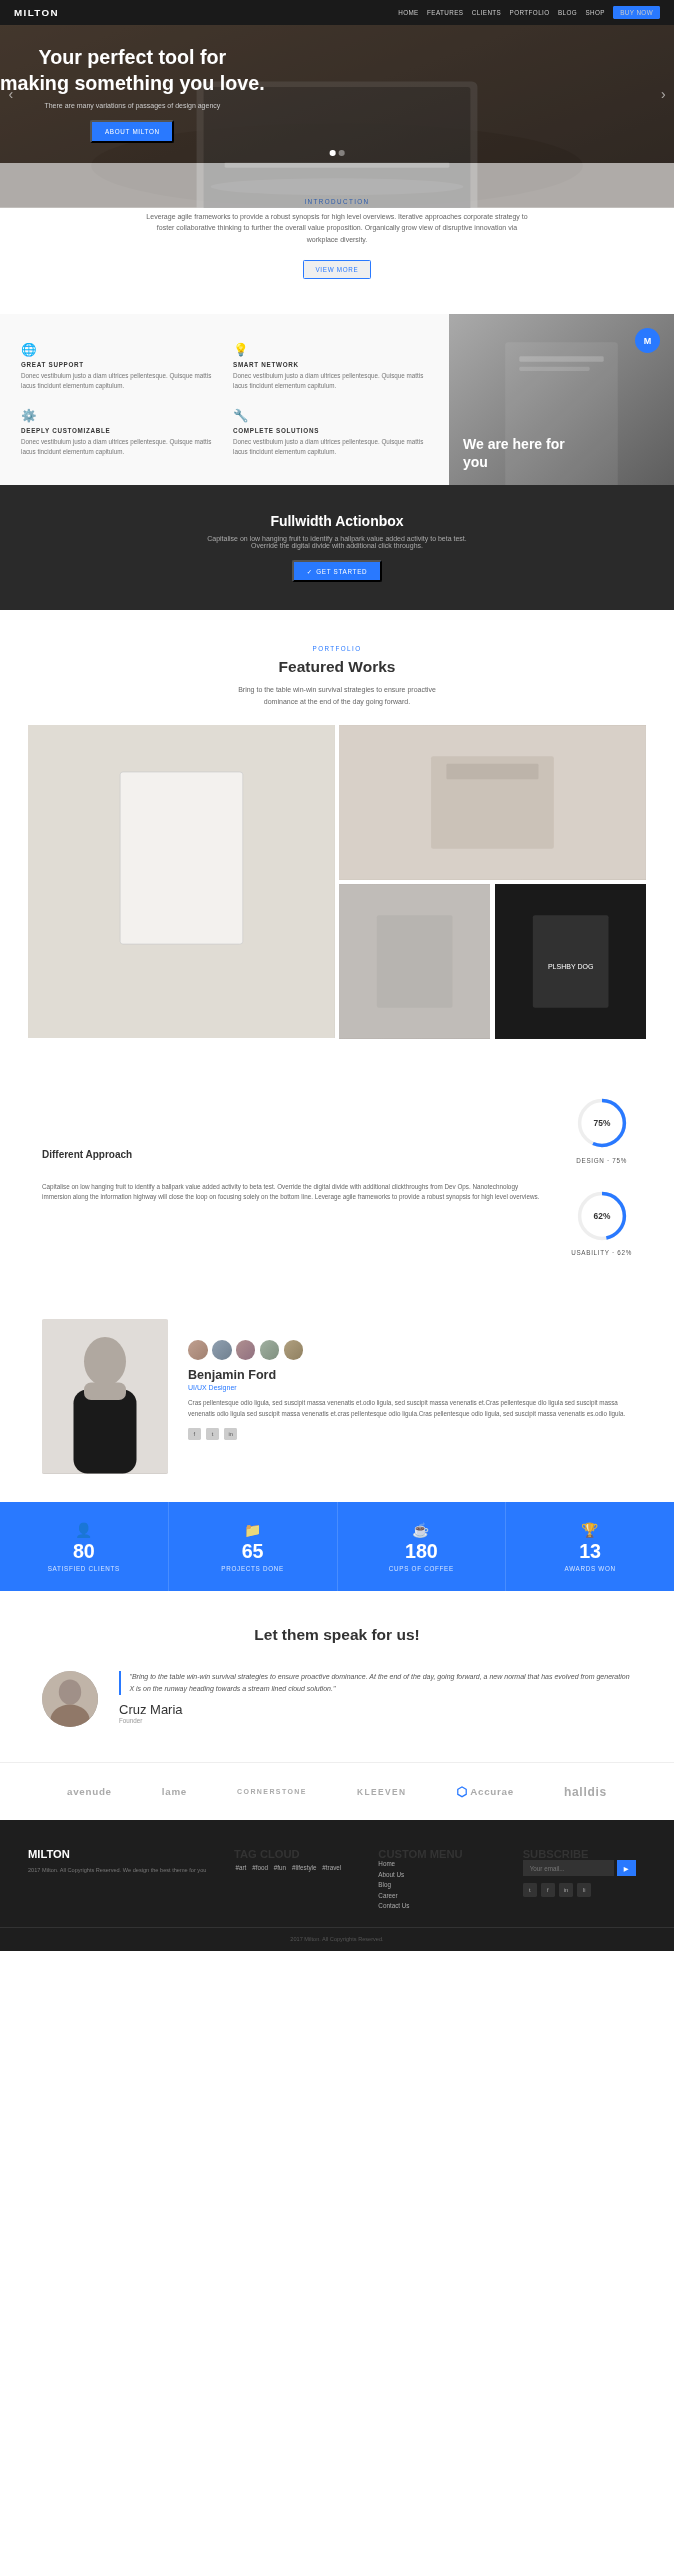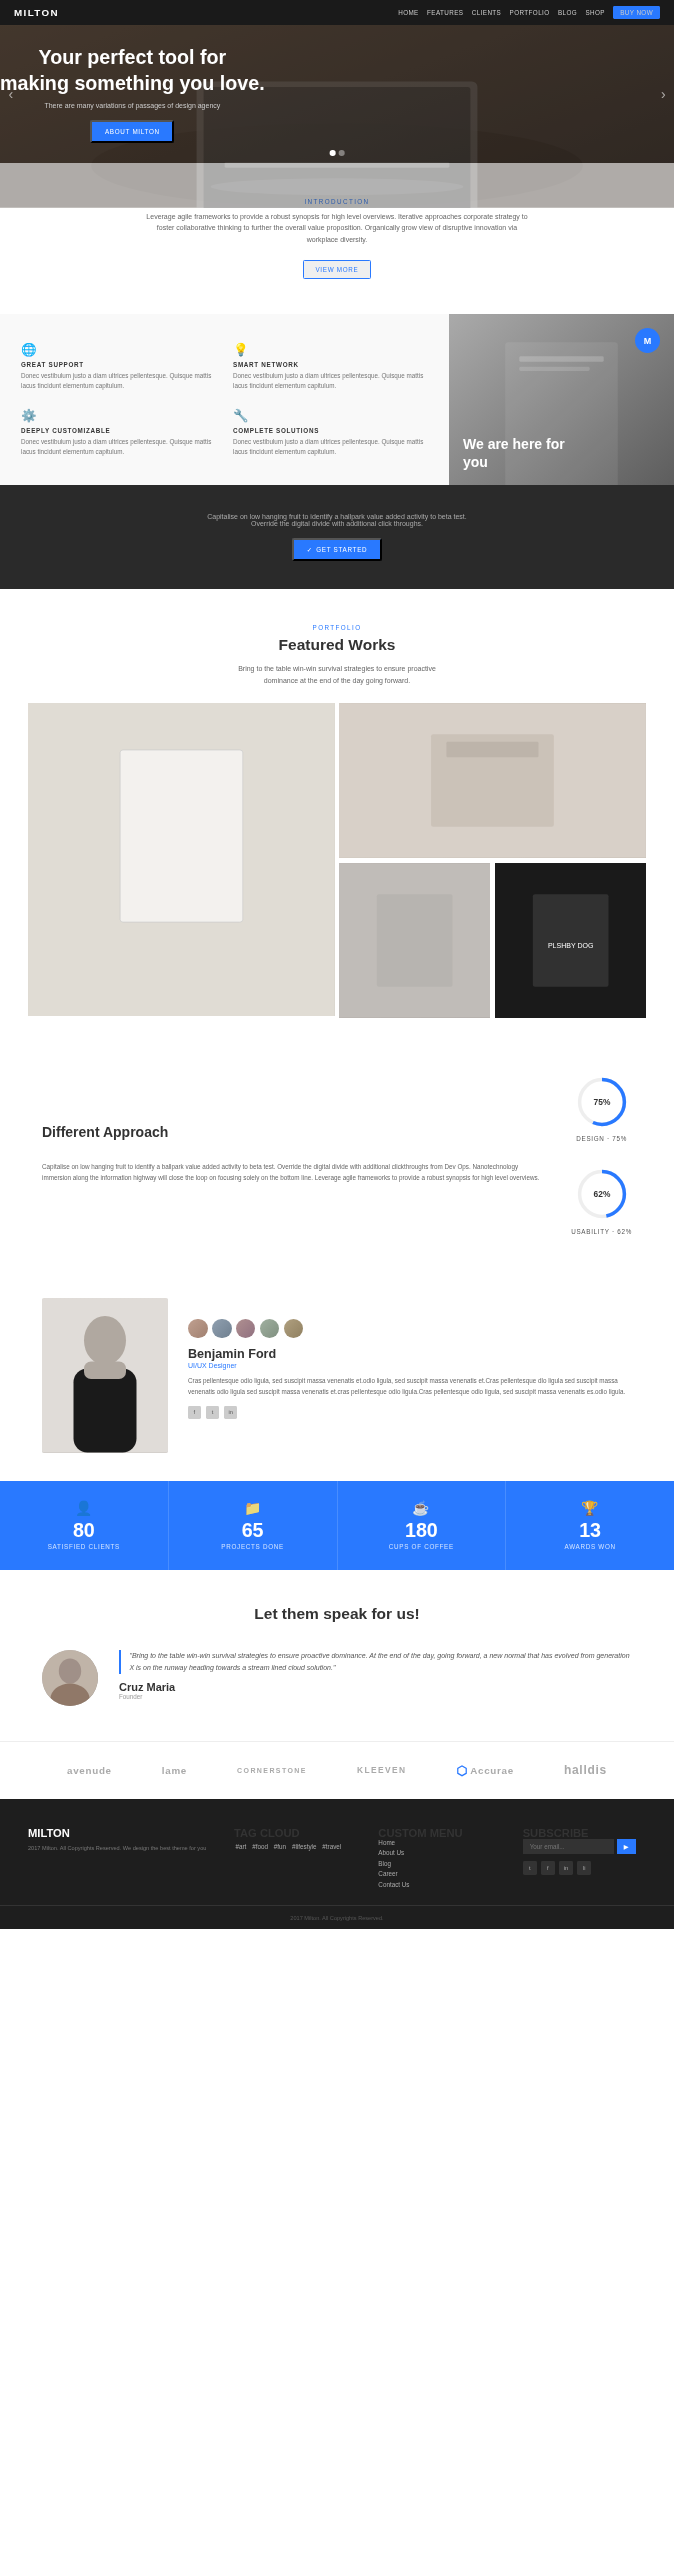--- a/index.html
+++ b/index.html
@@ -57,21 +57,21 @@
     .port-img { background: #ccc; height: 155px; overflow: hidden; }
     .port-img.tall { height: 313px; }
     .port-img-1 { background: linear-gradient(135deg, #e8e4dc 0%, #c8c4bc 100%); }
     .port-img-2 { background: linear-gradient(135deg, #d0c8bc 0%, #b8b0a4 100%); }
     .port-img-3 { background: linear-gradient(135deg, #b8b4b0 0%, #989490 100%); }
     .port-img-4 { background: linear-gradient(135deg, #2a2a2a 0%, #1a1a1a 100%); }
 
     
     .approach { padding: 35px 42px; display: flex; gap: 28px; align-items: center; }
     .approach-text { flex: 1; }
-    .approach-text h3 { font-size: 14px; font-weight: bold; margin-bottom: 22px; }
+    .approach-text h3 { font-size: 10px; font-weight: bold; margin-bottom: 22px; }
     .approach-text p { font-size: 6.3px; color: #666; line-height: 1.7; }
     .approach-charts { display: flex; gap: 24px; align-items: center; flex-direction: column; }
     .chart-item { text-align: center; }
     .chart-circle { width: 56px; height: 56px; position: relative; margin: 0 auto 5.6px; }
     .chart-label { font-size: 6.3px; text-transform: uppercase; letter-spacing: 0.7px; color: #555; }
 
     
     .team { padding: 28px 42px; display: flex; gap: 20px; align-items: flex-start; }
     .team-photo { width: 126px; height: 155px; background: linear-gradient(180deg, #e0dcd8 0%, #c8c4c0 100%); border-radius: 2.1px; overflow: hidden; flex-shrink: 0; display: flex; align-items: flex-end; justify-content: center; }
     .team-info { flex: 1; padding-top: 21px; }
@@ -96,21 +96,21 @@
     .stat-num { font-size: 19.7px; font-weight: bold; line-height: 1; }
     .stat-label { font-size: 6.3px; text-transform: uppercase; letter-spacing: 0.7px; opacity: 0.8; margin-top: 2.8px; }
 
     
     .testimonials { padding: 35px 42px; }
     .testimonials h2 { font-size: 15.5px; font-weight: bold; text-align: center; margin-bottom: 27px; }
     .testimonial-content { display: flex; gap: 21px; align-items: flex-start; }
     .testimonial-avatar { width: 56px; height: 56px; border-radius: 50%; background: linear-gradient(135deg, #c0b8b4 0%, #908880 100%); flex-shrink: 0; overflow: hidden; }
     .testimonial-text { flex: 1; }
     .testimonial-quote { font-size: 7px; color: #555; line-height: 1.7; font-style: italic; margin-bottom: 7px; border-left: 2.1px solid #2979ff; padding-left: 8.4px; }
-    .testimonial-name { font-size: 11px; font-weight: bold; }
+    .testimonial-name { font-size: 13px; font-weight: normal; }
     .testimonial-title { font-size: 6.3px; color: #999; }
 
     
     .logos { padding: 21px 42px; border-top: 0.7px solid #eee; display: flex; align-items: center; justify-content: space-around; }
     .logo-item { font-size: 9.8px; color: #aaa; font-weight: bold; letter-spacing: 0.7px; }
 
     
     .footer { background: #1e1e1e; padding: 28px 28px 14px; display: grid; grid-template-columns: 1.5fr 1fr 1fr 1fr; gap: 21px; }
     .footer-logo { font-size: 11.2px; font-weight: bold; color: #fff; margin-bottom: 5.6px; }
     .footer-copy { font-size: 5.6px; color: #777; line-height: 1.6; }
@@ -212,20 +212,21 @@
       </svg>
     </div>
     <div class="features-right-logo">M</div>
     <div class="features-right-text">
       <h3>We are here for<br>you</h3>
     </div>
   </div>
 </div>
 
 <section class="actionbox">
+  <h2>Fullwidth Actionbox</h2>
   <p>Capitalise on low hanging fruit to identify a hallpark value added activity to beta test.<br>Override the digital divide with additional click throughs.</p>
   <button class="btn-white">
     <span>✓</span>
     <span>GET STARTED</span>
   </button>
 </section>
 
 <section class="portfolio">
   <div class="section-label">PORTFOLIO</div>
   <h2 class="section-title">Featured Works</h2>

